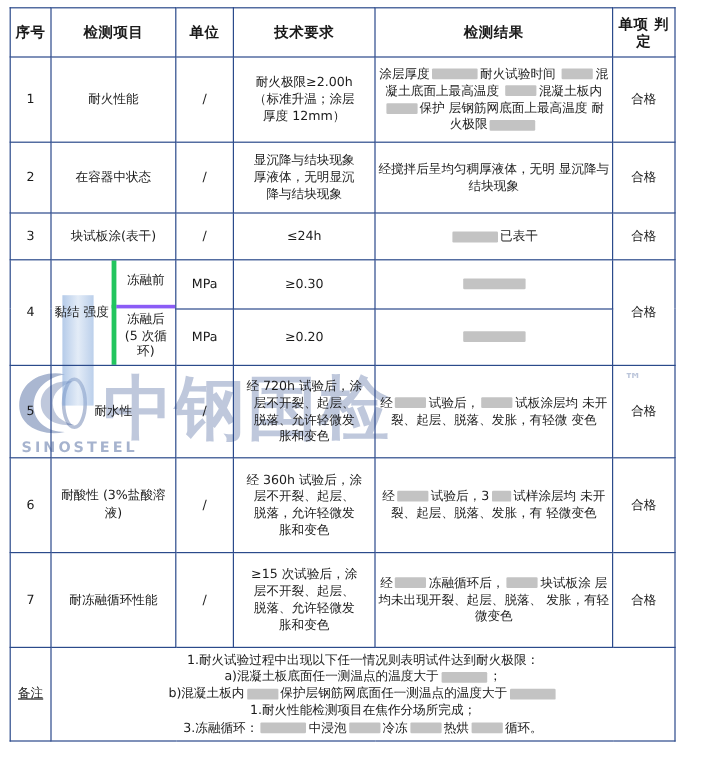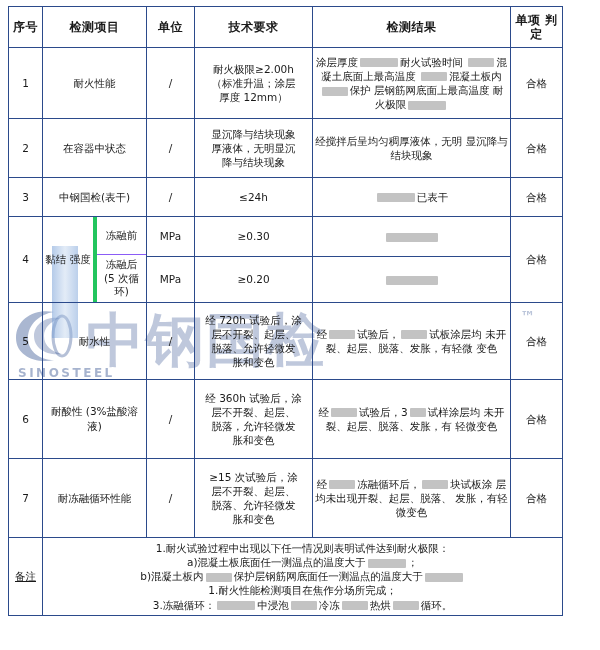--- a/index.html
+++ b/index.html
@@ -240,40 +240,40 @@
         </td>
         <td class="result-cell">
           <span>经搅拌后呈均匀稠厚液体，无明</span>
           <span>显沉降与结块现象</span>
         </td>
         <td>合格</td>
       </tr>
 
       <tr>
         <td style="height:32px;">3</td>
-        <td>中钢国检(表干)</td>
+        <td>块试板涂(表干)</td>
         <td>/</td>
         <td class="req-cell">≤24h</td>
         <td class="result-cell">
           <i class="redact r-md"></i>已表干
         </td>
         <td>合格</td>
       </tr>
 
       <tr>
         <td rowspan="2">4</td>
         <td rowspan="2" style="width:60px; padding:0;">
           <table style="border-collapse:collapse; width:100%; height:100%;">
             <tbody>
                 <tr>
               <td rowspan="2" style="border:none; border-right:4px solid #22c55e; width:46px; line-height:1.3;">
                 <span>黏结</span>
                 <span>强度</span>
               </td>
-              <td style="border:none; border-bottom:1px solid #8b5cf6; height:31px;">冻融前</td>
+              <td style="border:none; border-bottom:3px solid #8b5cf6; height:31px;font-family:Liberation Serif, serif;">冻融前</td>
             </tr>
             <tr>
               <td style="border:none; height:37px; line-height:1.3;">
                 <span>冻融后</span>
                 <span>(5 次循环)</span>
               </td>
             </tr>
           </tbody>
             </table>
         </td>

